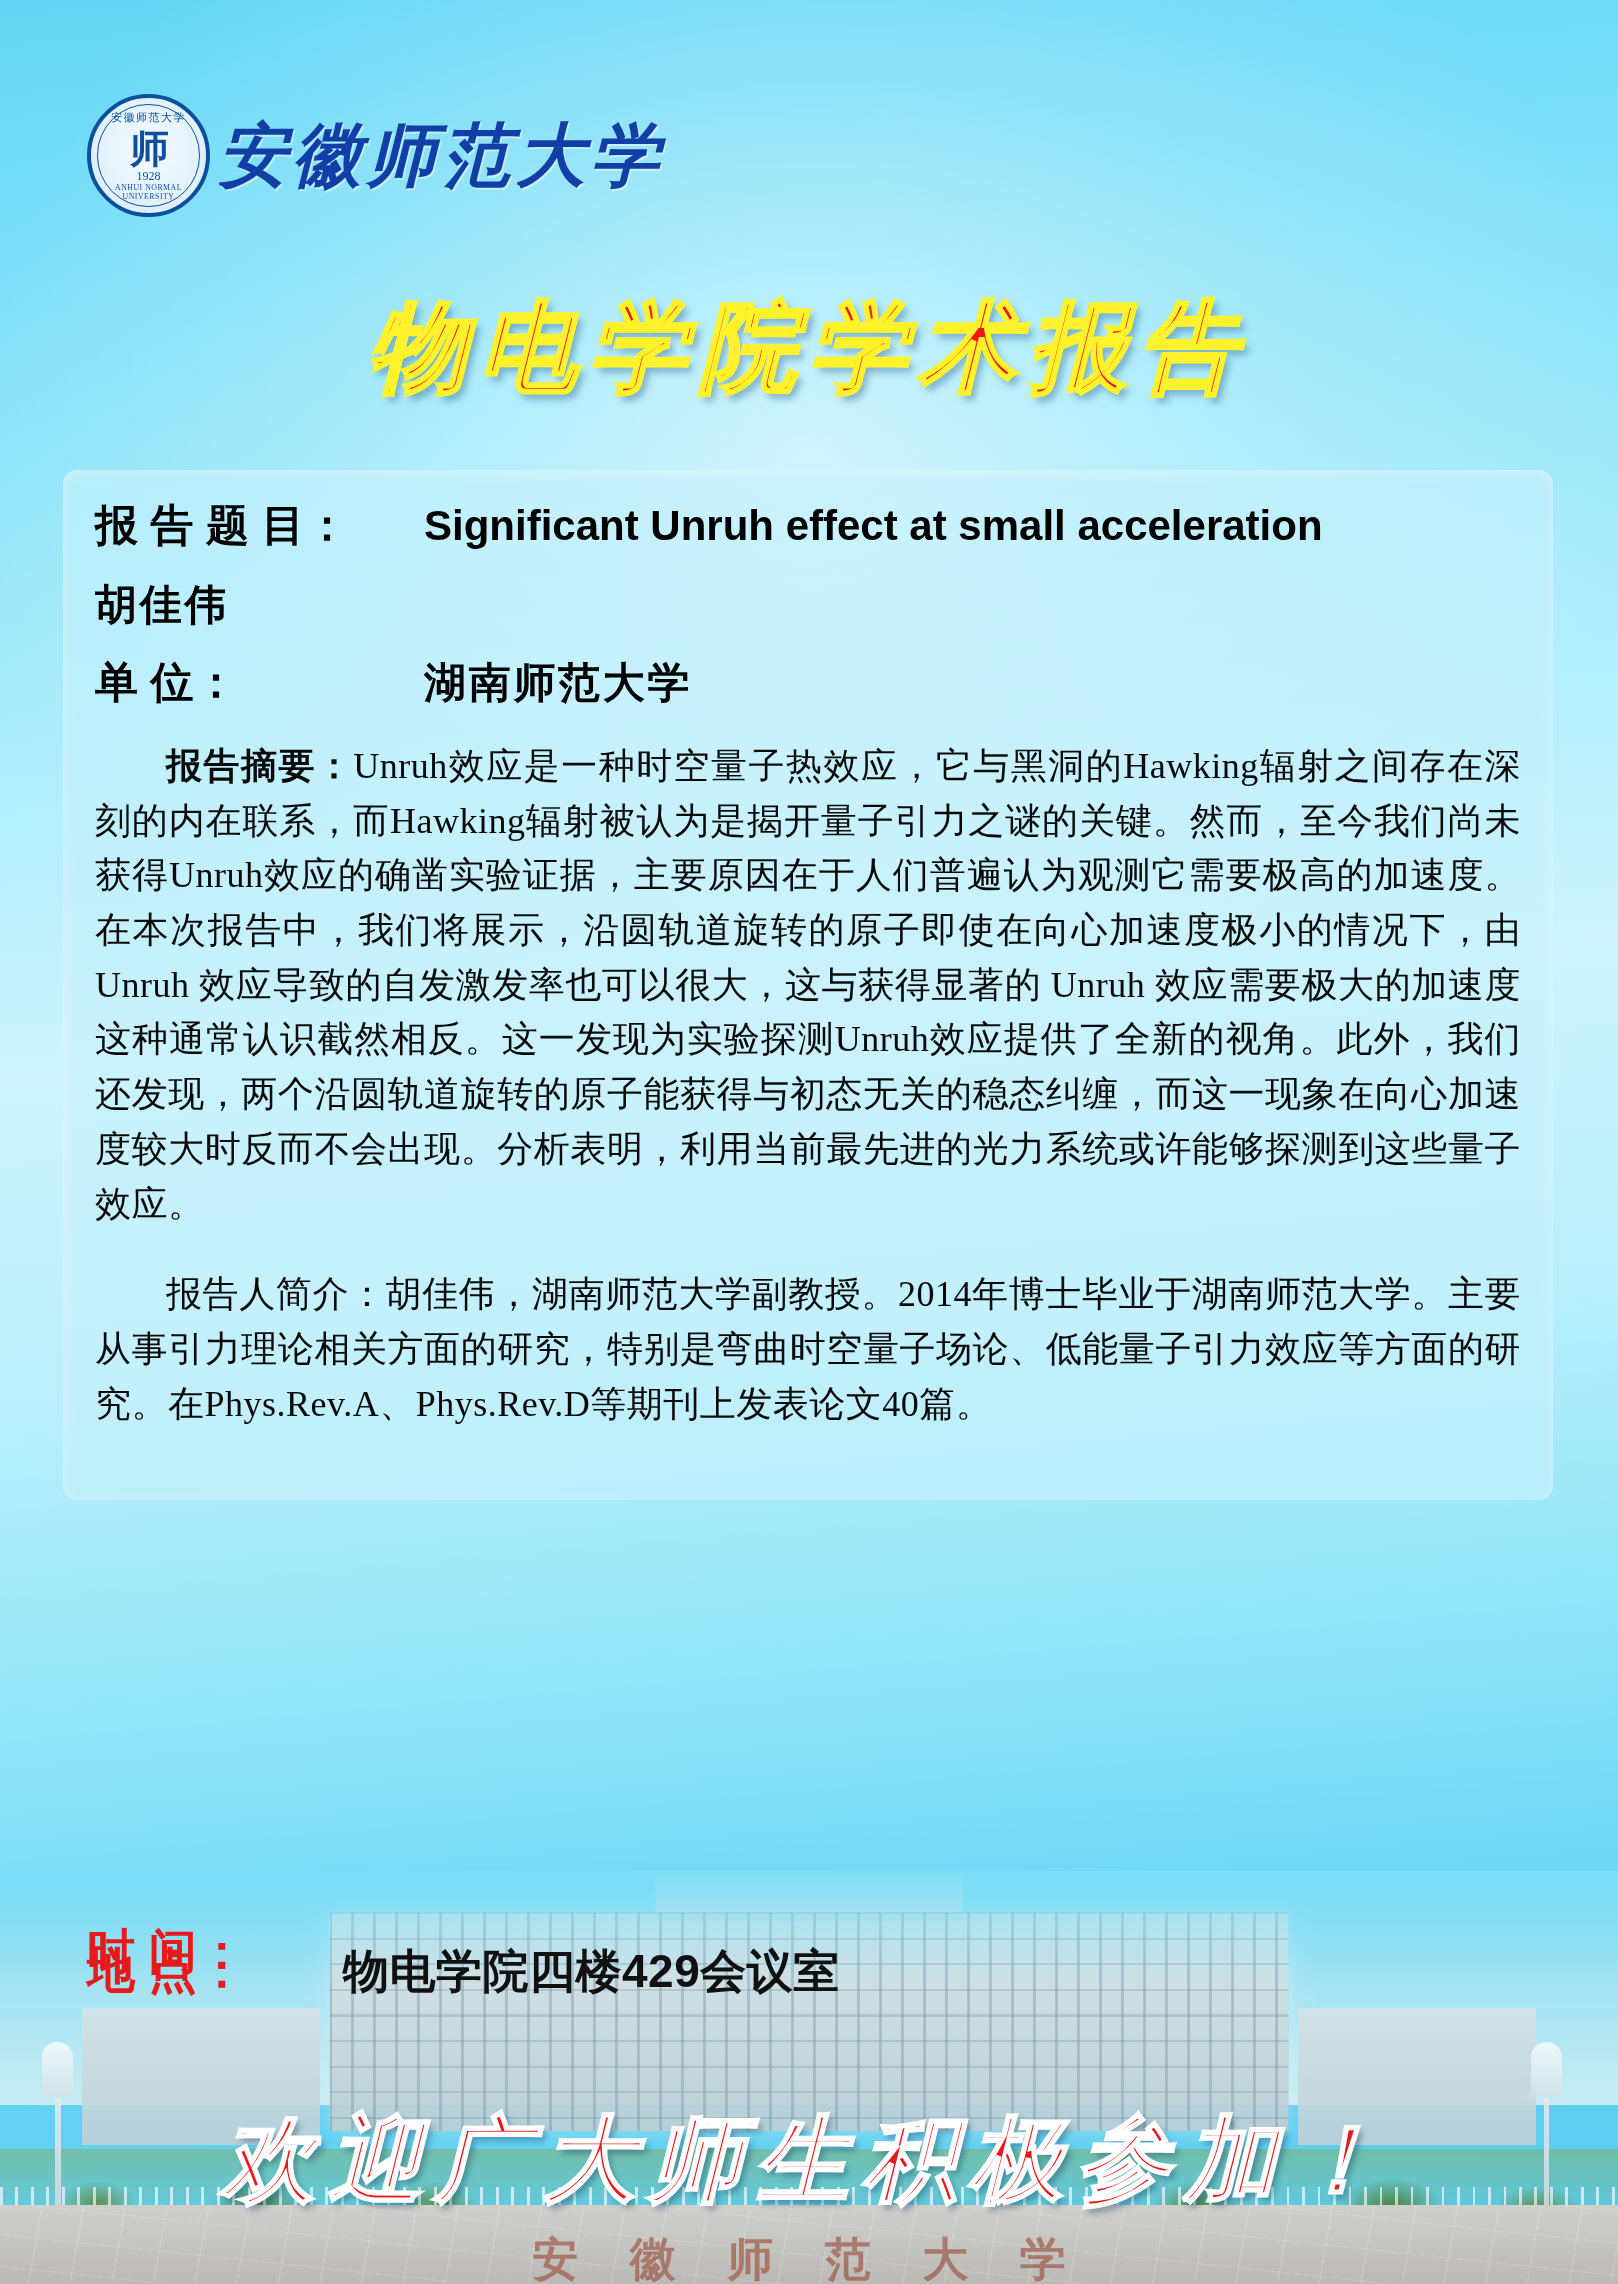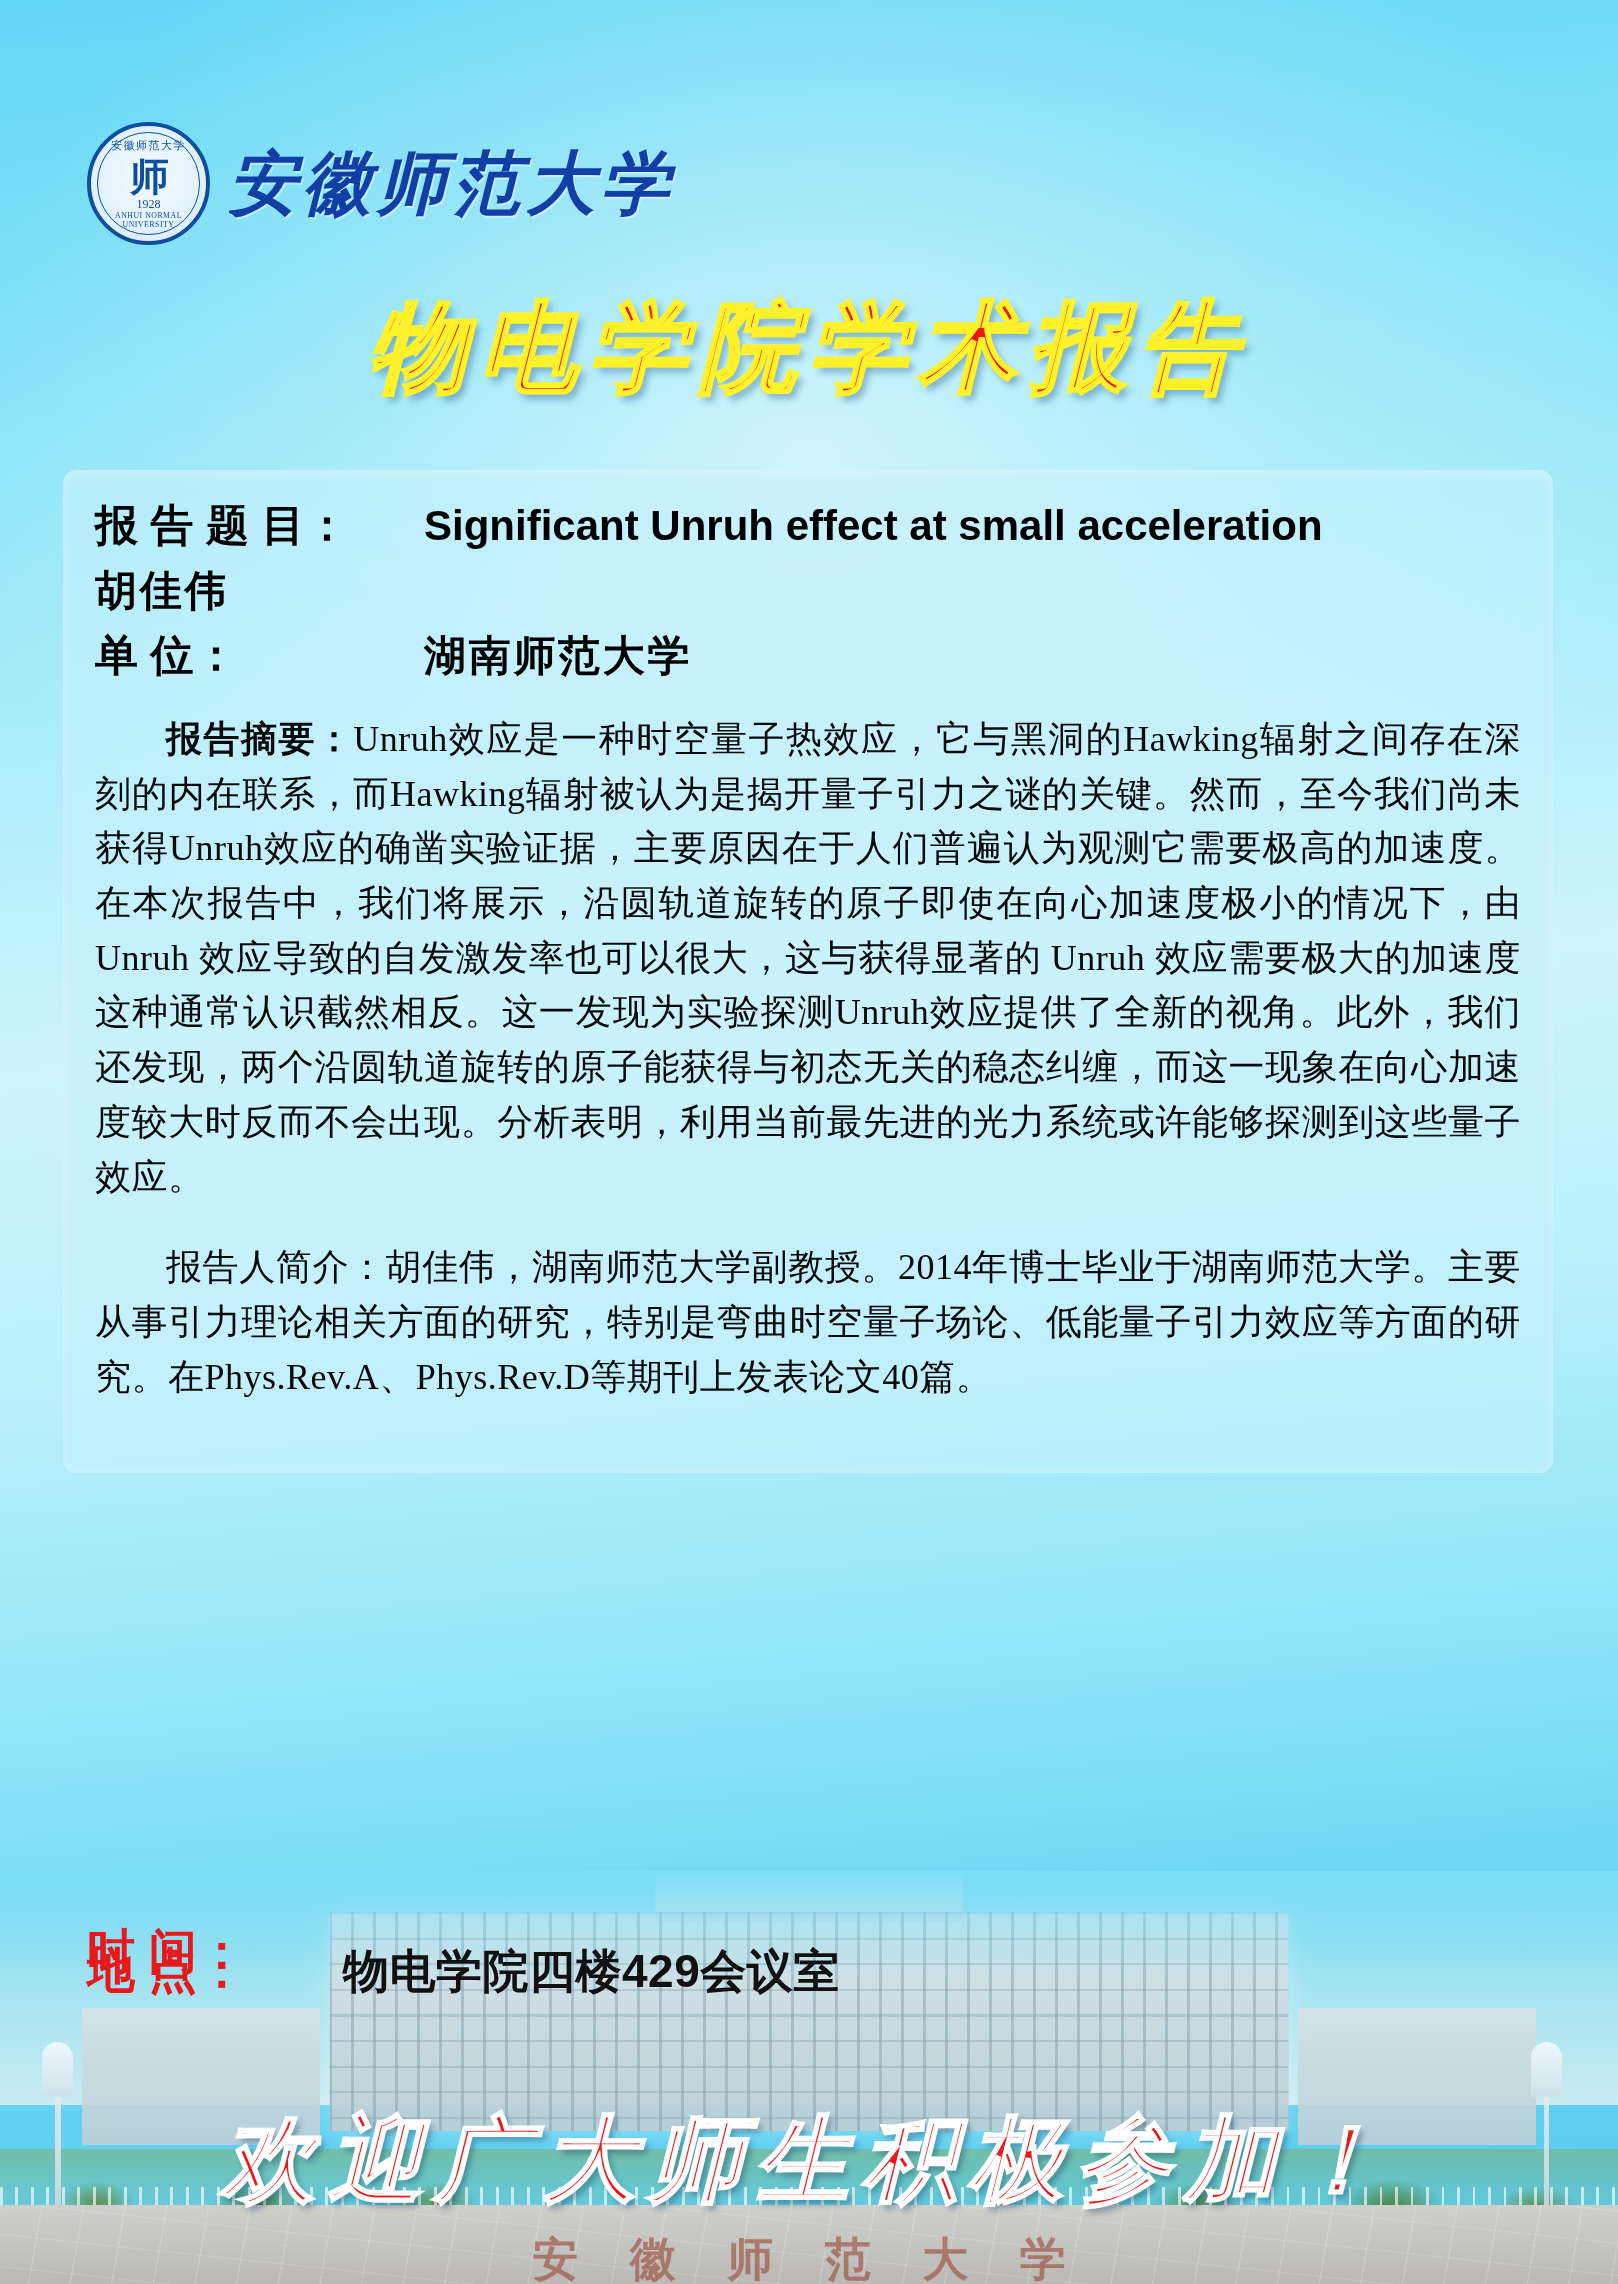--- a/index.html
+++ b/index.html
@@ -147,24 +147,24 @@
     font-size: 46px;
     letter-spacing: 20px;
     font-weight: bold;
     white-space: nowrap;
   }
 
   
   .header {
     position: absolute;
     left: 87px;
-    top: 122px;
+    top: 94px;
     display: flex;
     align-items: center;
-    gap: 18px;
+    gap: 8px;
   }
   .seal {
     width: 123px;
     height: 123px;
     border-radius: 50%;
     border: 4.1px solid #0b4f9e;
     background: radial-gradient(circle at 50% 45%, #f4fbff 0%, #dff0fb 70%, #cfe8f8 100%);
     position: relative;
     box-sizing: border-box;
   }
@@ -273,20 +273,21 @@
   .meta-value {
     font-family: "Liberation Sans", sans-serif;
     font-weight: bold;
     font-size: 42px;
     color: #000000;
     letter-spacing: 0px;
   }
   .meta-value.cn {
     font-family: Liberation Mono, monospace;
     letter-spacing: 2.7px;
+    margin-top: 14px;
   }
 
   .abstract {
     margin-top: 26.5px;
     font-family: "Liberation Serif", serif;
     font-size: 36px;
     line-height: 1.52;
     color: #0a0a0a;
     text-align: justify;
     text-indent: 71px;

